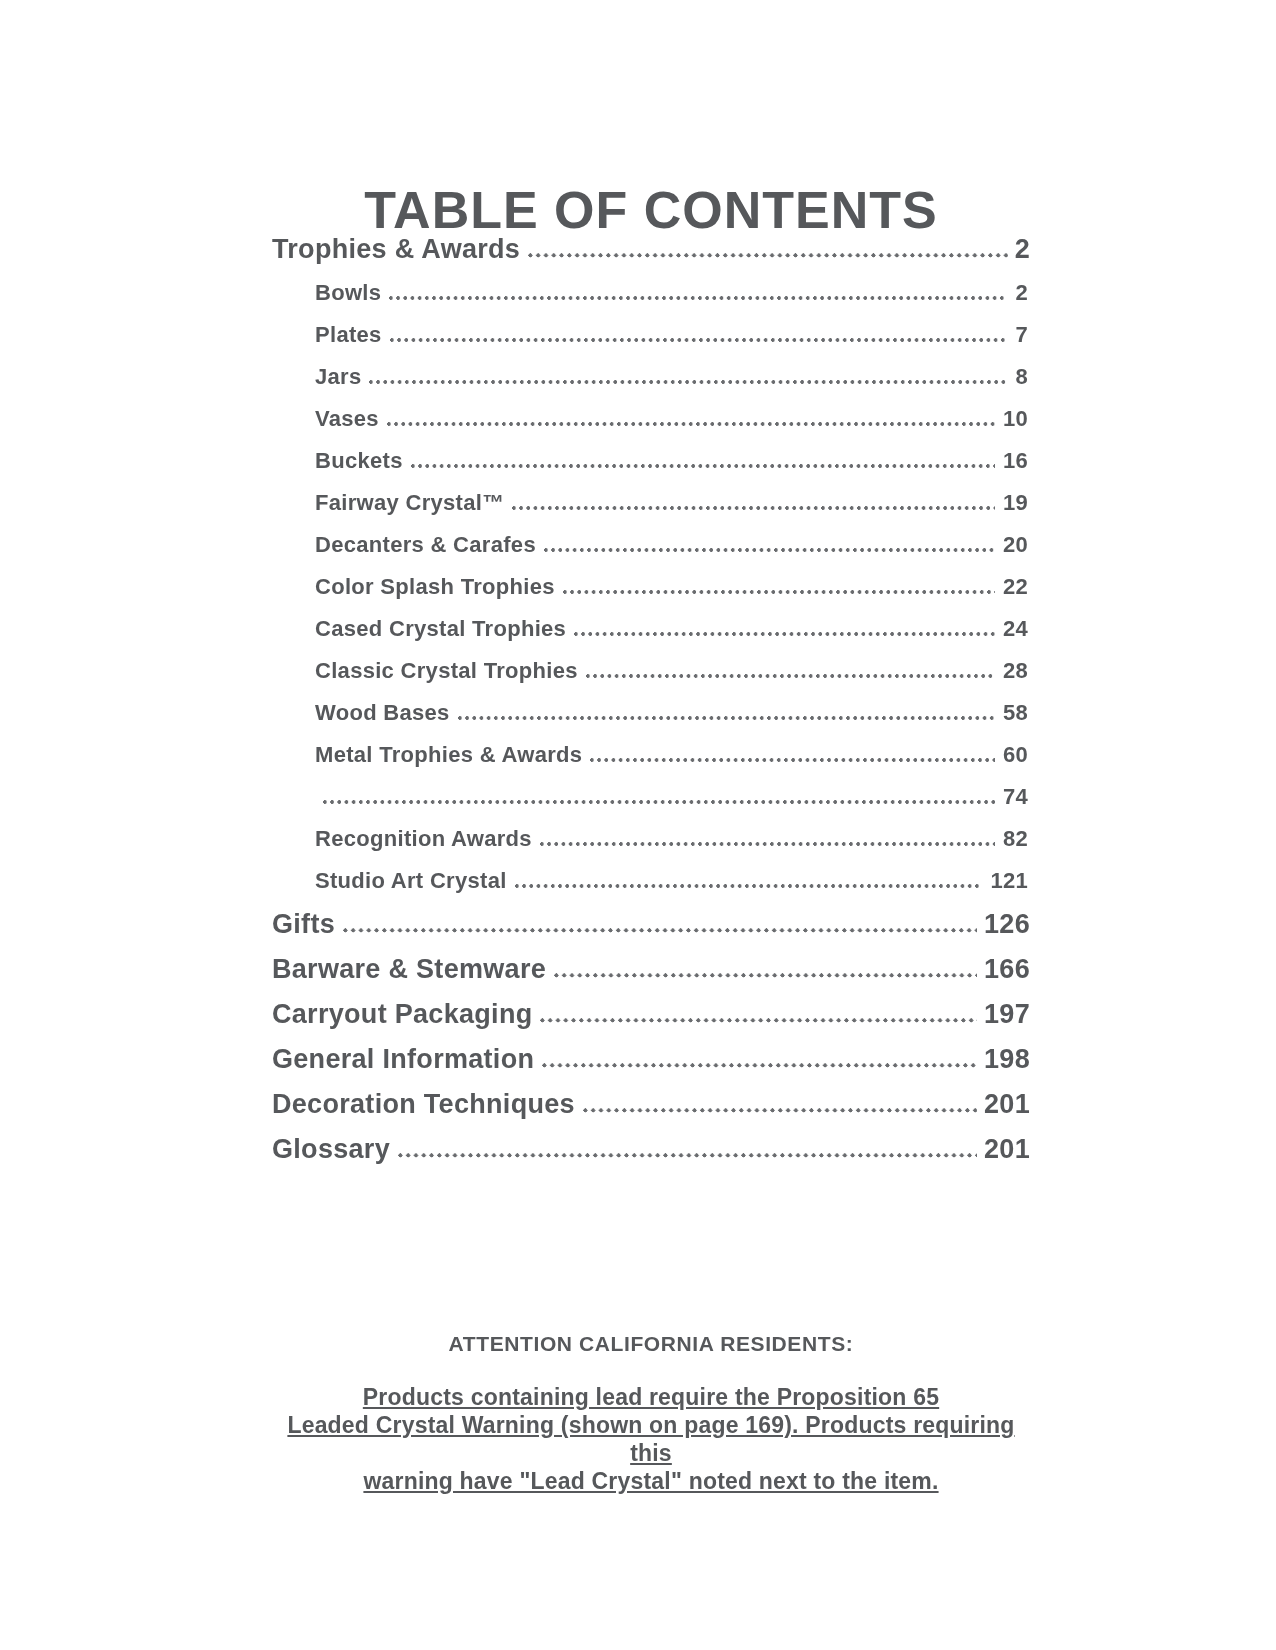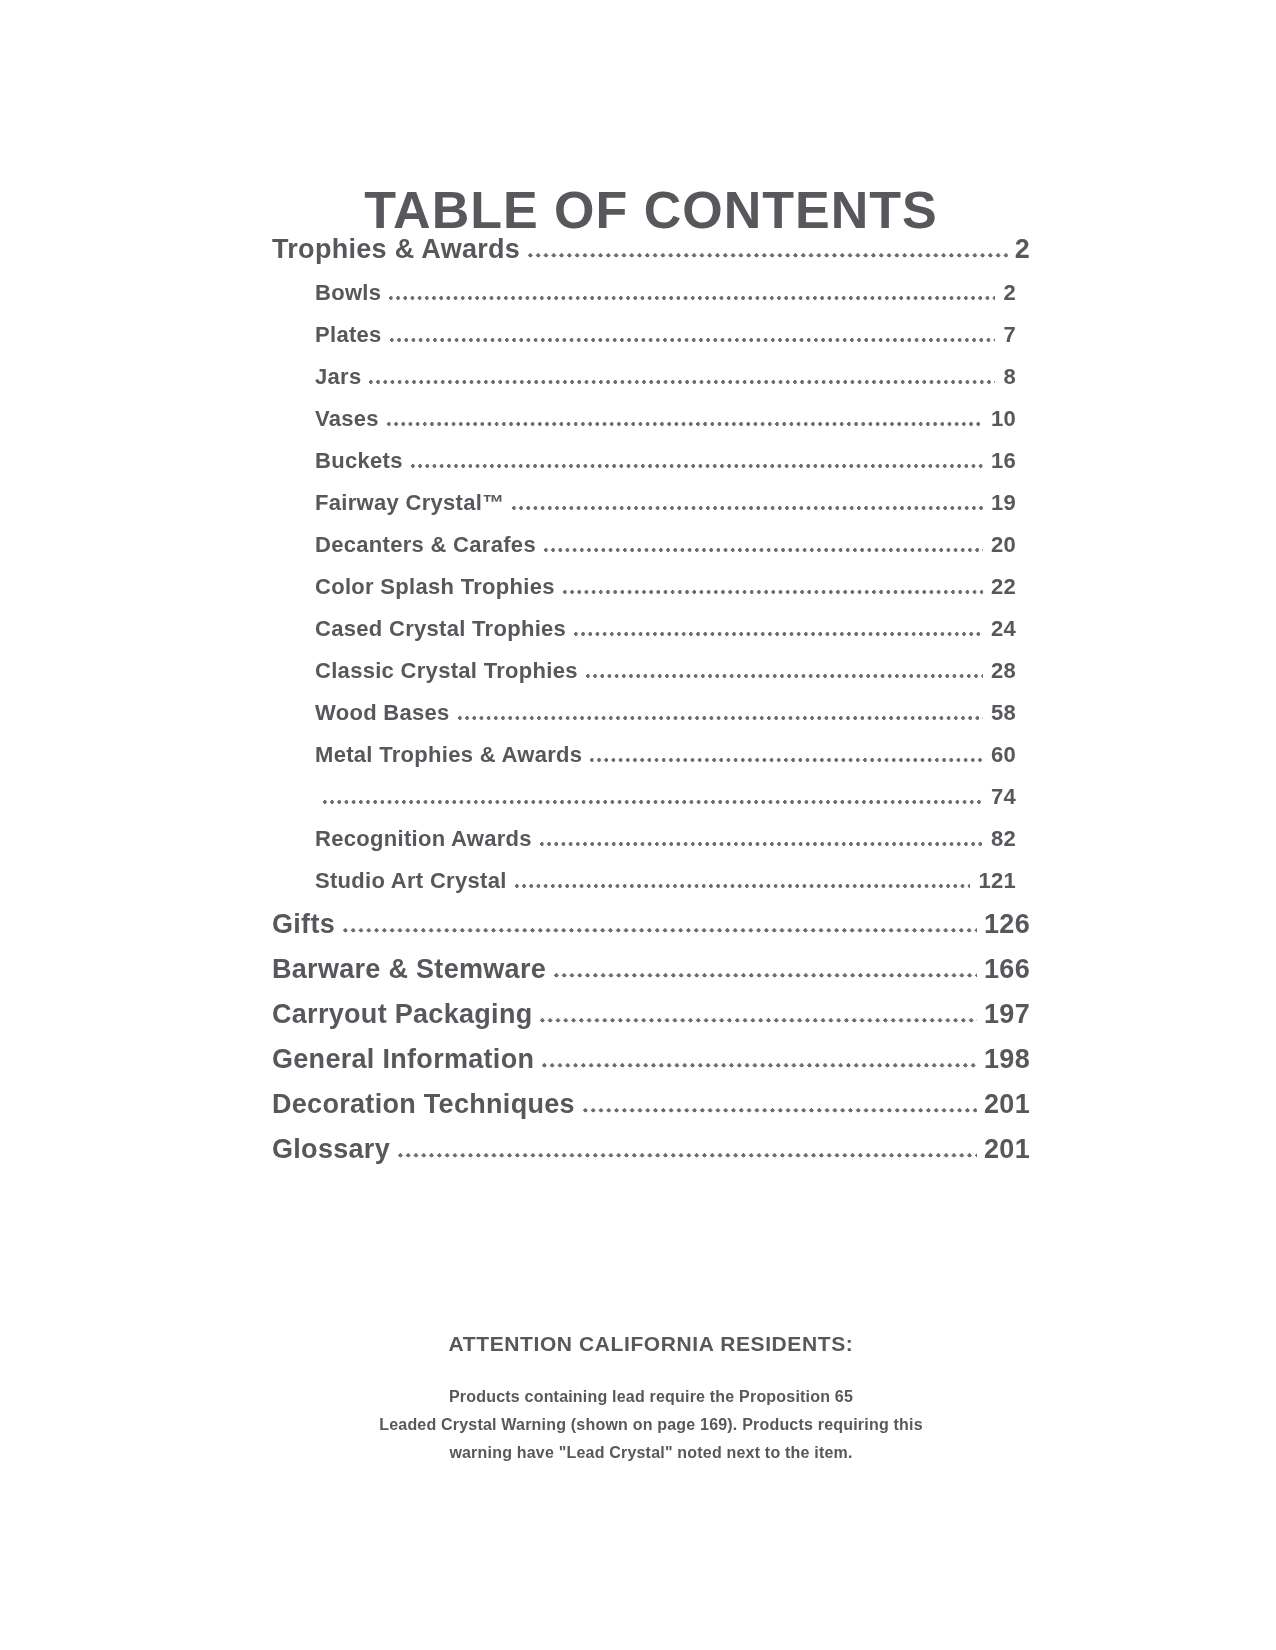--- a/index.html
+++ b/index.html
@@ -41,21 +41,21 @@
   .toc-row.l0{
     font-size:27px;
     line-height:45px;
     letter-spacing:0.3px;
   }
   .toc-row.l1{
     font-size:22px;
     line-height:42px;
     letter-spacing:0.3px;
     margin-left:43px;
-    margin-right:14px;
+    margin-right:2px;
   }
   .leader{
     flex:1 1 auto;
     background-repeat:repeat-x;
     background-position:left bottom;
   }
   .toc-row.l0 .leader{
     height:5px;
     margin:0 7px 0 8px;
     background-image:radial-gradient(circle at 2.4px 2.4px, var(--dots) 1.9px, transparent 2.2px);
@@ -77,23 +77,24 @@
   .notice-heading{
     font-size:21px;
     line-height:28px;
     letter-spacing:0.6px;
   }
   .notice-body{
     margin-top:25px;
   }
   .notice-line{
     display:block;
-    font-size:16px;
+    font-size:23px;
     line-height:28px;
     letter-spacing:0.2px;
+    text-decoration:underline;
   }
 </style>
 </head>
 <body>
 
 <h1 class="page-title">TABLE OF CONTENTS</h1>
 
 <div class="toc">
   <div class="toc-row l0">
     <span class="label">Trophies &amp; Awards</span>

